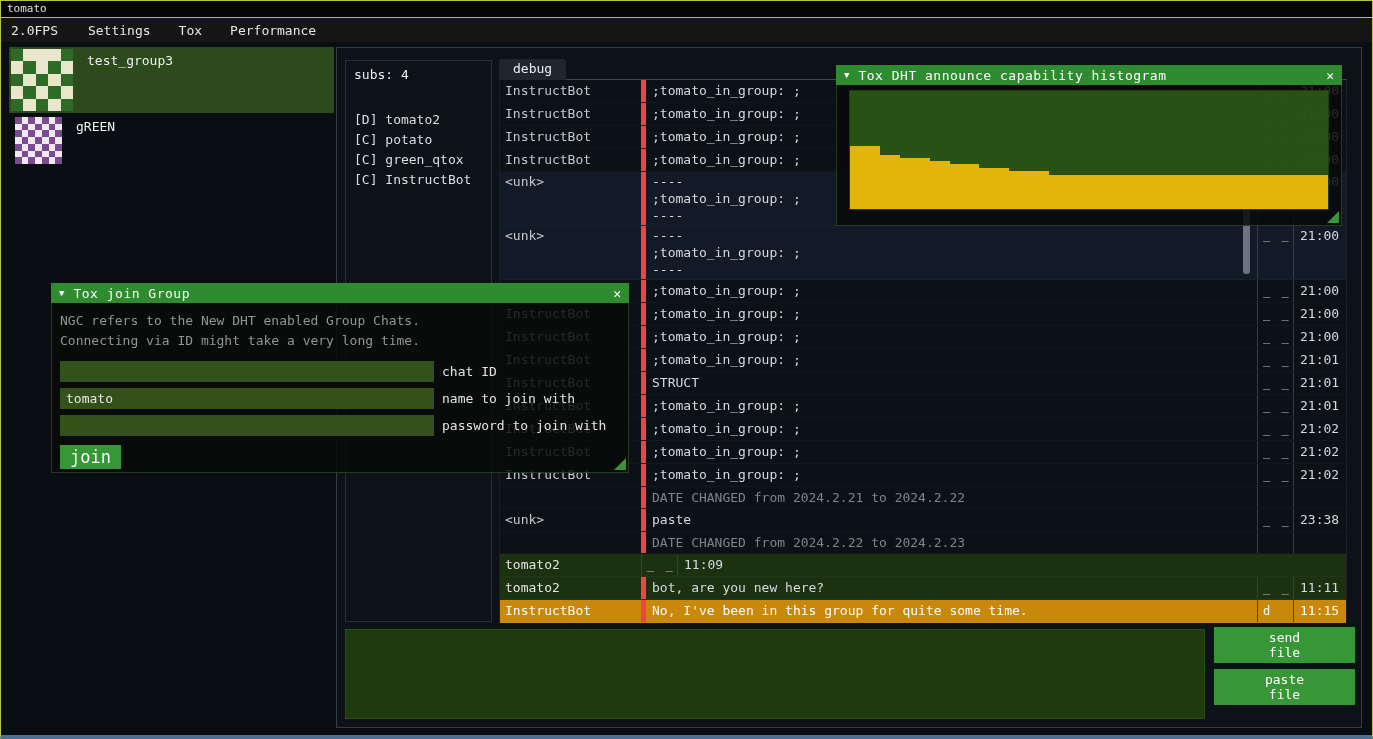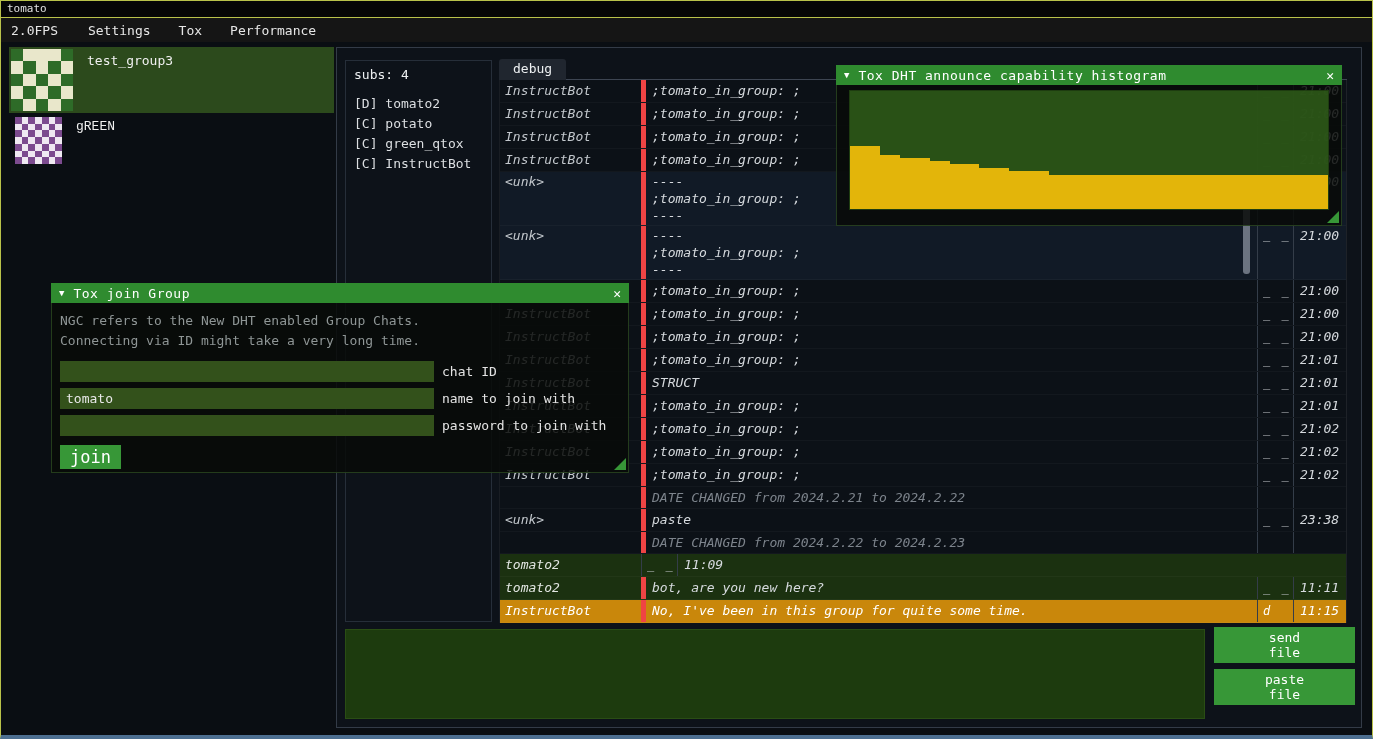--- a/index.html
+++ b/index.html
@@ -15,40 +15,40 @@
     border-bottom:1px solid #b9c24a;font-size:11px;line-height:16px;padding-left:6px;color:#e0e0e0;}
   .menubar{position:absolute;top:17px;left:0;right:0;height:24px;background:#151515;
     display:flex;align-items:center;font-size:13px;color:#e6e6e6;}
   .menubar .fps{padding:0 16px 0 10px;}
   .menu-item{padding:0 14px;cursor:default;}
   
   .group-item{position:absolute;left:8px;display:flex;align-items:flex-start;}
   .group-item.sel{background:#2c4a1c;}
   #group1{top:46px;width:325px;height:66px;padding-top:2px;box-sizing:border-box;}
   #group1 .av{width:62px;height:62px;margin-left:2px;}
-  #group2{top:114px;width:325px;height:54px;font-family:Liberation Mono, monospace;}
+  #group2{top:114px;width:325px;height:54px;}
   #group2 .av{width:47px;height:47px;margin-left:6px;margin-top:2px;}
   .group-label{margin-left:14px;margin-top:4px;font-size:13px;color:#f0f0f0;}
   .av svg{display:block;width:100%;height:100%;shape-rendering:crispEdges;}
   
   .main-window{position:absolute;left:335px;top:46px;width:1026px;height:681px;
     background:#0d1219;border:1px solid #333b47;box-sizing:border-box;}
   .subs-panel{position:absolute;left:8px;top:12px;width:147px;height:562px;
     border:1px solid #262e39;box-sizing:border-box;padding:6px 8px;font-size:13px;background:#0d1219;}
-  .subs-title{margin-bottom:12px;color:#eceff1;}
+  .subs-title{margin-bottom:28px;color:#eceff1;}
   .member{line-height:20px;white-space:nowrap;color:#dcdfe2;}
   .tabbar{position:absolute;left:162px;top:10px;width:848px;height:22px;
     border-bottom:1px solid #3d4552;box-sizing:border-box;}
   .tab{display:inline-block;background:#20262f;height:21px;line-height:20px;
     padding:0 14px;font-size:13px;border-radius:3px 3px 0 0;color:#eceff1;}
   
   .chat-table{position:absolute;left:162px;top:32px;width:848px;height:543px;background:#0c1117;
     overflow:hidden;border-left:1px solid rgba(255,255,255,0.05);border-right:1px solid rgba(255,255,255,0.07);box-sizing:border-box;}
   .crow{display:flex;height:23px;line-height:22px;font-size:13px;
-    border-bottom:1px solid rgba(255,255,255,0.03);box-sizing:border-box;font-style:italic;}
+    border-bottom:1px solid rgba(255,255,255,0.03);box-sizing:border-box;}
   .c-name{width:141px;min-width:141px;padding:0 6px 0 5px;color:#c3c8cd;overflow:hidden;white-space:nowrap;box-sizing:border-box;}
   .c-msg{flex:1;padding:0 6px;color:#d6dade;border-left:5px solid #ef4444;overflow:hidden;white-space:nowrap;}
   .c-status{width:36px;min-width:36px;border-left:1px solid #343d49;color:#c0c4c8;
     padding-left:5px;letter-spacing:2px;font-size:12px;box-sizing:border-box;}
   .c-time{width:53px;min-width:53px;border-left:1px solid #343d49;padding-left:6px;color:#d6dade;box-sizing:border-box;}
   .crow.multi{height:54px;background:#111a26;}
   .crow.multi .c-msg{line-height:17px;padding-top:1px;white-space:normal;}
   .crow.multi .c-name,.crow.multi .c-status,.crow.multi .c-time{line-height:19px;}
   .crow.date{height:22px;}
   .crow.date .c-msg{color:#7d848c;}

